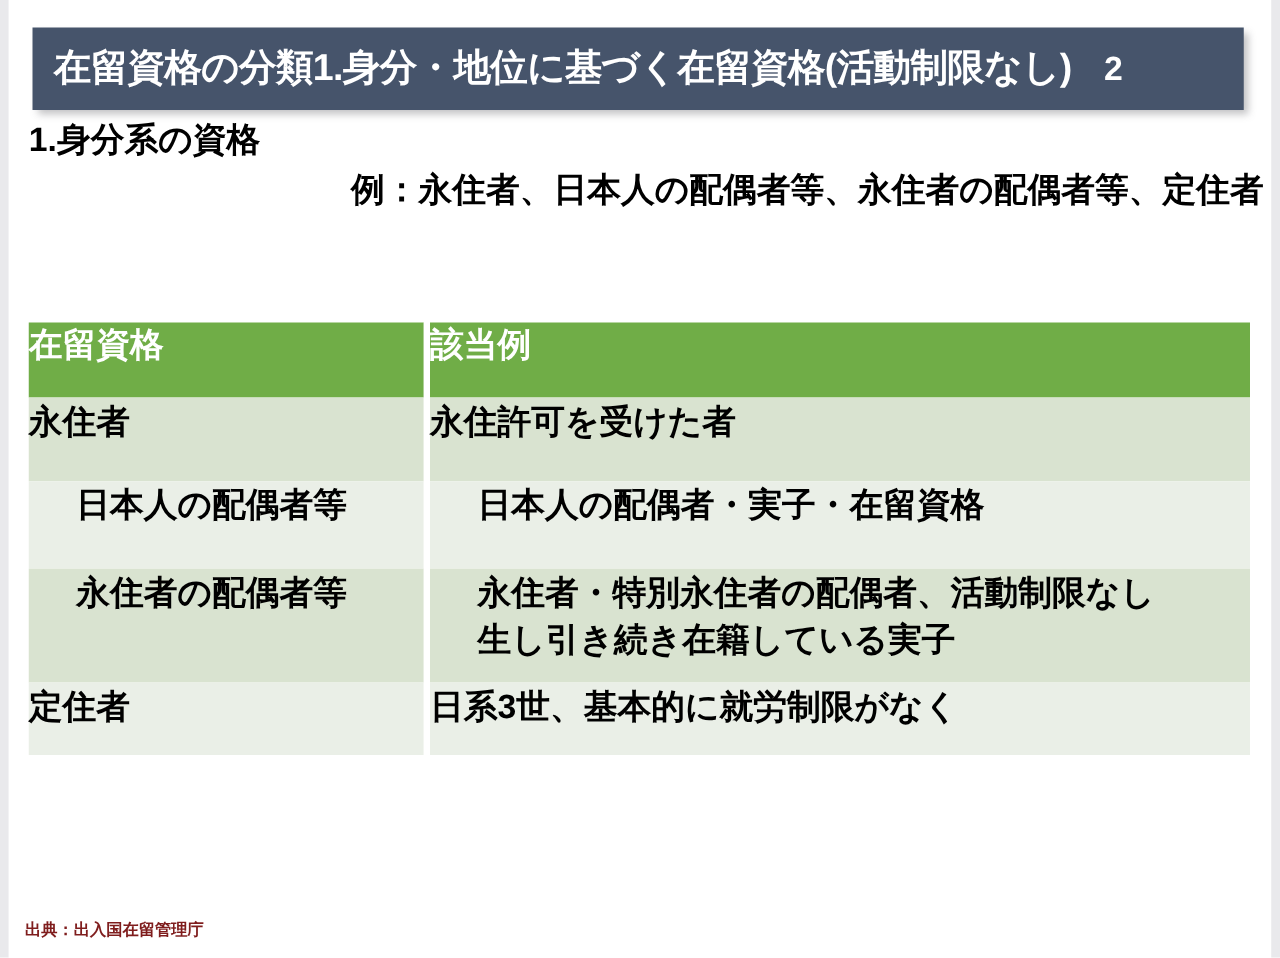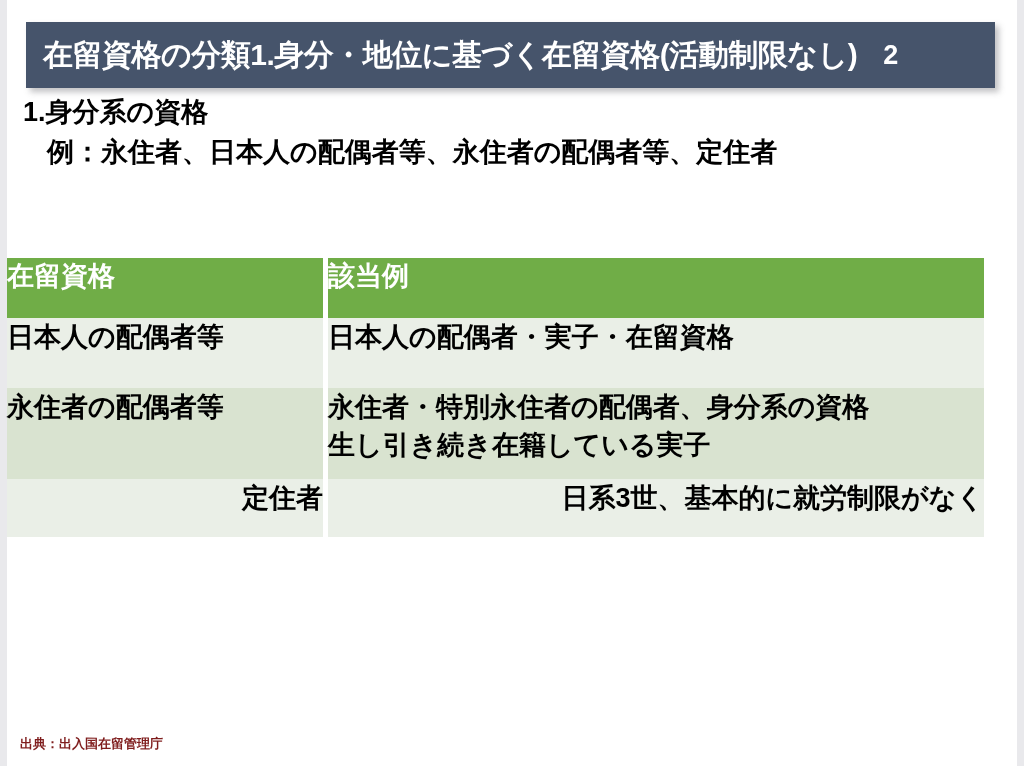--- a/index.html
+++ b/index.html
@@ -74,26 +74,26 @@
     width: 990px;
   }
   .body-line {
     color: #000000;
     font-weight: bold;
     font-size: 27px;
     line-height: 40px;
     white-space: nowrap;
   }
   .body-line.lead   { font-size: 27px; padding-left: 2px; }
-  .body-line.indent { padding-left: 26px; }
+  .body-line.indent { padding-left: 26px; text-align: right; }
 
   
   .qual-table {
     position: absolute;
-    left: 0;
+    left: 16px;
     top: 258px;
     width: 977px;
     border-collapse: separate;
     border-spacing: 0;
     table-layout: fixed;
   }
   .qual-table td, .qual-table th {
     padding: 0;
     vertical-align: top;
   }
@@ -120,23 +120,23 @@
 
   .data-cell {
     color: #000000;
     font-size: 27px;
     font-weight: bold;
     padding: 9px 8px 10px 12px;
     box-sizing: border-box;
     line-height: 38px;
   }
   .r-h1 .data-cell { height: 67px; }
-  .r-h2 .data-cell { height: 70px; }
-  .r-h3 .data-cell { height: 91px; }
-  .r-h4 .data-cell { height: 58px; text-align: right; }
+  .r-h2 .data-cell { height: 70px; padding-left: 38px; }
+  .r-h3 .data-cell { height: 91px; padding-left: 38px; }
+  .r-h4 .data-cell { height: 58px; }
 
   .cell-line { white-space: nowrap; display: block; }
 
   
   .footer-note {
     position: absolute;
     left: 13px;
     top: 735px;
     font-size: 13px;
     font-weight: bold;
@@ -169,32 +169,39 @@
       <col class="col-right">
     </colgroup>
     <thead>
       <tr>
         <th class="th-cell">在留資格</th>
         <th class="th-gap"></th>
         <th class="th-cell">該当例</th>
       </tr>
     </thead>
     <tbody>
+      <tr class="row-a r-h1">
+        <td class="data-cell">永住者</td>
+        <td class="gap-cell"></td>
+        <td class="data-cell">
+          <span class="cell-line">永住許可を受けた者</span>
+        </td>
+      </tr>
       <tr class="row-b r-h2">
         <td class="data-cell">日本人の配偶者等</td>
         <td class="gap-cell"></td>
         <td class="data-cell">
           <span class="cell-line">日本人の配偶者・実子・在留資格</span>
         </td>
       </tr>
       <tr class="row-a r-h3">
         <td class="data-cell">永住者の配偶者等</td>
         <td class="gap-cell"></td>
         <td class="data-cell">
-          <span class="cell-line">永住者・特別永住者の配偶者、身分系の資格</span>
+          <span class="cell-line">永住者・特別永住者の配偶者、活動制限なし</span>
           <span class="cell-line">生し引き続き在籍している実子</span>
         </td>
       </tr>
       <tr class="row-b r-h4">
         <td class="data-cell">定住者</td>
         <td class="gap-cell"></td>
         <td class="data-cell">
           <span class="cell-line">日系3世、基本的に就労制限がなく</span>
         </td>
       </tr>

